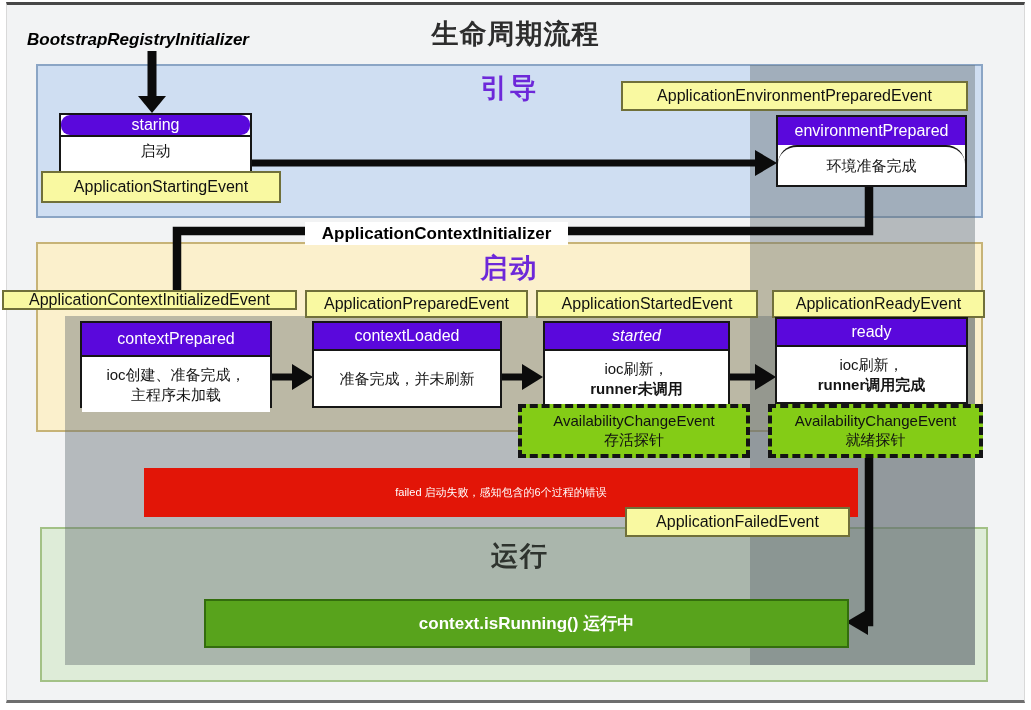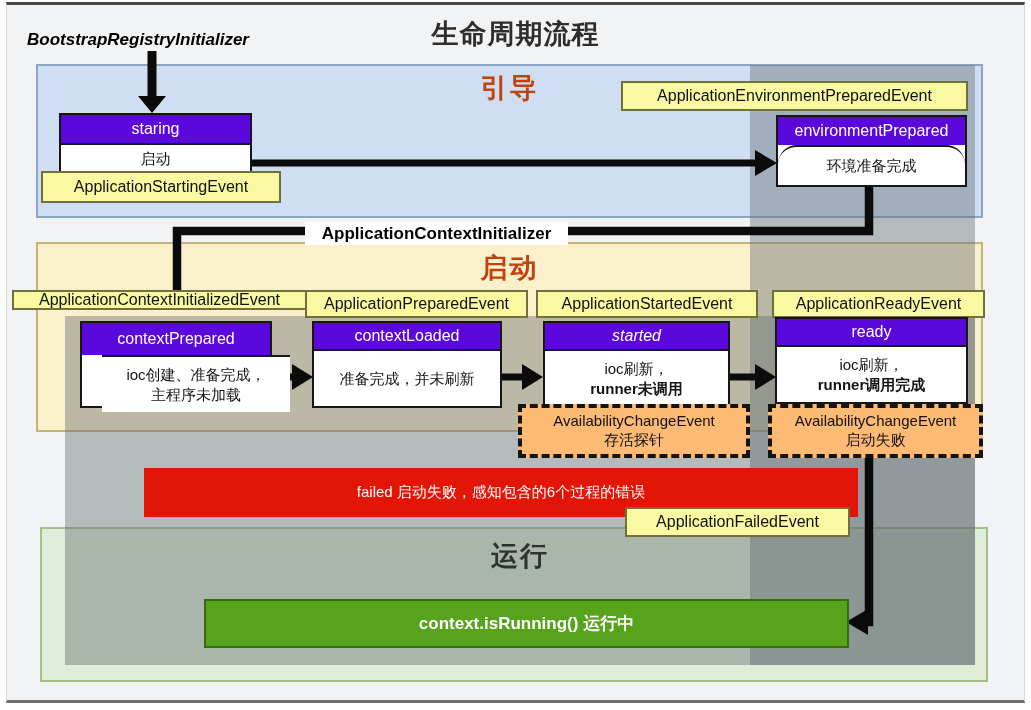--- a/index.html
+++ b/index.html
@@ -12,29 +12,29 @@
     left:6px;top:2px;width:1019px;height:701px;background:#f2f3f4;
     border-top:3px solid #474747;border-bottom:3px solid #6e6e6e;
     border-left:1px solid #d9d9d9;border-right:1px solid #d9d9d9;
   }
   .main-title{left:0;right:0;top:16px;text-align:center;font-size:27px;font-weight:bold;color:#2d2d2d;letter-spacing:1px;}
   .free-label{font-size:17px;font-weight:bold;color:#000;white-space:nowrap;}
   .section{border:2px solid;}
   .sec-blue{background:#cfdef2;border-color:#8ba5c5;}
   .sec-yellow{background:#fbf0cc;border-color:#c7b377;}
   .sec-green{background:#deecd8;border-color:#a3c186;}
-  .sec-title{width:100%;text-align:center;font-size:27px;font-weight:bold;color:#c2410c;letter-spacing:2px;}
+  .sec-title{width:100%;text-align:center;font-size:27px;font-weight:bold;color:#6d28d9;letter-spacing:2px;}
   .overlay{background:rgba(98,108,112,0.42);}
   .stage{border:2px solid #161616;background:#ffffff;}
   .stage .hdr{width:100%;background:#5a08dc;color:#ffffff;text-align:center;font-size:16px;display:flex;align-items:center;justify-content:center;}
   .stage .bd{width:100%;background:#ffffff;border-top:2px solid #161616;display:flex;flex-direction:column;align-items:center;justify-content:center;font-size:15px;line-height:1.3;text-align:center;color:#141414;}
   .evt{background:#f9f9a1;border:2px solid #70703a;display:flex;align-items:center;justify-content:center;font-size:16px;color:#111;white-space:nowrap;}
-  .probe{background:#fdba74;border:4px dashed #141414;display:flex;flex-direction:column;align-items:center;justify-content:center;font-size:15px;line-height:1.25;text-align:center;color:#111;}
+  .probe{background:#84cc16;border:4px dashed #141414;display:flex;flex-direction:column;align-items:center;justify-content:center;font-size:15px;line-height:1.25;text-align:center;color:#111;}
   .aci{background:#ffffff;display:flex;align-items:center;justify-content:center;font-size:17px;font-weight:bold;color:#000;}
-  .bar-red{background:#e21507;display:flex;align-items:center;justify-content:center;color:#fff;font-size:15px;}
+  .bar-red{background:#e21507;display:flex;align-items:center;justify-content:center;color:#fff;font-size:11px;}
   .bar-green{background:#58a31c;border:2px solid #336d0d;display:flex;align-items:center;justify-content:center;color:#fff;font-size:17px;font-weight:bold;}
   .bold-line{font-weight:bold;}
   svg{position:absolute;left:0;top:0;}
 </style>
 </head>
 <body>
 
 <div id="canvas">
   <div class="abs" id="frame"></div>
 
@@ -72,39 +72,39 @@
       <path d="M869,455 L869,622 L864,622" fill="none" stroke-width="8.5"></path>
       <polygon points="868,609 868,635 846,622" stroke="none"></polygon>
     </g>
   </svg>
 
   <div class="abs main-title">生命周期流程</div>
   <div class="abs free-label" style="left:27px;top:30px;font-style:italic;">BootstrapRegistryInitializer</div>
   <div class="abs aci" style="left:305px;top:222px;width:263px;height:23px;">ApplicationContextInitializer</div>
 
   <div class="abs stage" style="left:59px;top:113px;width:193px;height:62px;">
-    <div class="hdr" style="height:28px;">staring</div>
+    <div class="hdr" style="height:20px;border-radius:9px;">staring</div>
     <div class="bd" style="height:28px;">启动</div>
   </div>
   <div class="abs evt" style="left:41px;top:171px;width:240px;height:32px;">ApplicationStartingEvent</div>
 
   <div class="abs evt" style="left:621px;top:81px;width:347px;height:30px;">ApplicationEnvironmentPreparedEvent</div>
   <div class="abs stage" style="left:776px;top:115px;width:191px;height:72px;">
     <div class="hdr" style="height:28px;">environmentPrepared</div>
     <div class="bd" style="height:38px;border-radius:19px;">环境准备完成</div>
   </div>
 
-  <div class="abs evt" style="left:12px;top:290px;width:295px;height:20px;">ApplicationContextInitializedEvent</div>
+  <div class="abs evt" style="left:2px;top:290px;width:295px;height:20px;">ApplicationContextInitializedEvent</div>
   <div class="abs evt" style="left:305px;top:290px;width:223px;height:28px;">ApplicationPreparedEvent</div>
   <div class="abs evt" style="left:772px;top:290px;width:213px;height:28px;">ApplicationReadyEvent</div>
   <div class="abs evt" style="left:536px;top:290px;width:222px;height:28px;">ApplicationStartedEvent</div>
 
   <div class="abs stage" style="left:80px;top:321px;width:192px;height:87px;">
     <div class="hdr" style="height:32px;">contextPrepared</div>
-    <div class="bd" style="height:55px;margin-left:20px;">
+    <div class="bd" style="height:55px;">
       <span>ioc创建、准备完成，</span>
       <span>主程序未加载</span>
     </div>
   </div>
   <div class="abs stage" style="left:312px;top:321px;width:190px;height:87px;">
     <div class="hdr" style="height:26px;">contextLoaded</div>
     <div class="bd" style="height:55px;">
       <span>准备完成，并未刷新</span>
     </div>
   </div>
@@ -122,21 +122,21 @@
       <span class="bold-line">runner调用完成</span>
     </div>
   </div>
 
   <div class="abs probe" style="left:518px;top:404px;width:232px;height:54px;">
     <span>AvailabilityChangeEvent</span>
     <span>存活探针</span>
   </div>
   <div class="abs probe" style="left:768px;top:404px;width:215px;height:54px;">
     <span>AvailabilityChangeEvent</span>
-    <span>启动失败</span>
+    <span>就绪探针</span>
   </div>
 
   <div class="abs bar-red" style="left:144px;top:468px;width:714px;height:49px;">failed  启动失败，感知包含的6个过程的错误</div>
   <div class="abs sec-title" style="left:65px;top:538px;width:910px;color:#2e332e;">运行</div>
 
   <div class="abs evt" style="left:625px;top:507px;width:225px;height:30px;">ApplicationFailedEvent</div>
   <div class="abs bar-green" style="left:204px;top:599px;width:645px;height:49px;">context.isRunning()  运行中</div>
 </div>
 
 </body></html>

